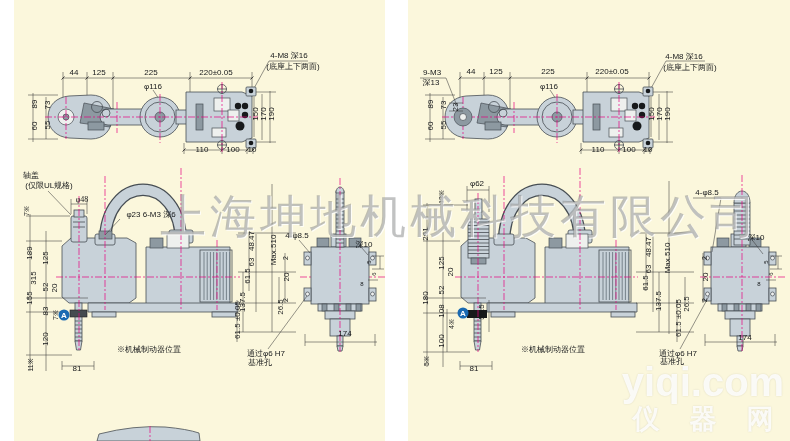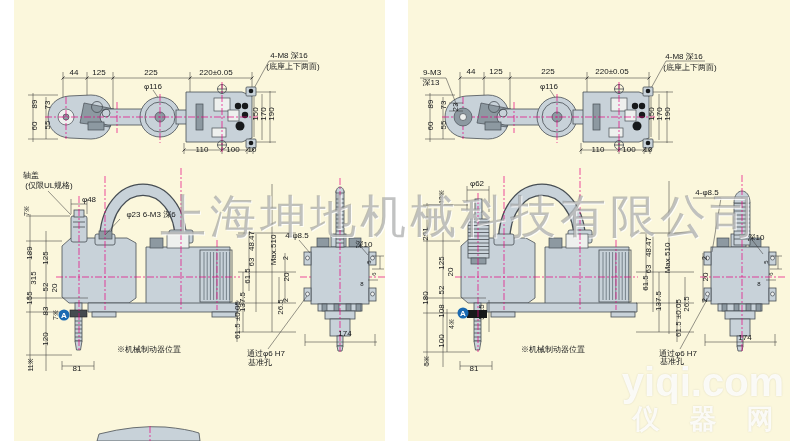--- a/index.html
+++ b/index.html
@@ -220,21 +220,21 @@
     <span class="lbl dim" style="left: 35px; top: 126px; transform: translate(-50%, -50%) rotate(-90deg);">60</span>
     <span class="lbl dim" style="left: 48px; top: 125px; transform: translate(-50%, -50%) rotate(-90deg);">55</span>
     <span class="lbl dim" style="left: 256px; top: 114px; transform: translate(-50%, -50%) rotate(-90deg);">150</span>
     <span class="lbl dim" style="left: 264px; top: 114px; transform: translate(-50%, -50%) rotate(-90deg);">170</span>
     <span class="lbl dim" style="left: 272px; top: 114px; transform: translate(-50%, -50%) rotate(-90deg);">190</span>
     <span class="lbl dim" style="left: 202px; top: 150px; transform: translate(-50%, -50%);">110</span>
     <span class="lbl dim" style="left: 233px; top: 150px; transform: translate(-50%, -50%);">100</span>
     <span class="lbl dim" style="left: 252px; top: 150px; transform: translate(-50%, -50%);">10</span>
     <span class="lbl note" style="left: 31px; top: 176px; transform: translate(-50%, -50%);">轴盖</span>
     <span class="lbl note" style="left: 49px; top: 186px; transform: translate(-50%, -50%);">(仅限UL规格)</span>
-    <span class="lbl dim" style="left: 89px; top: 200px; transform: translate(-50%, -50%);">φ48</span>
+    <span class="lbl dim" style="left: 82px; top: 200px; transform: translate(-50%, -50%); font-family: Liberation Serif, serif;">φ48</span>
     <span class="lbl dim" style="left: 26px; top: 211px; font-size: 7px; transform: translate(-50%, -50%) rotate(-90deg);">7※</span>
     <span class="lbl dim" style="left: 151px; top: 215px; transform: translate(-50%, -50%);">φ23 6-M3 深6</span>
     <span class="lbl dim" style="left: 30px; top: 253px; transform: translate(-50%, -50%) rotate(-90deg);">189</span>
     <span class="lbl dim" style="left: 46px; top: 258px; transform: translate(-50%, -50%) rotate(-90deg);">125</span>
     <span class="lbl dim" style="left: 34px; top: 278px; transform: translate(-50%, -50%) rotate(-90deg);">315</span>
     <span class="lbl dim" style="left: 30px; top: 298px; transform: translate(-50%, -50%) rotate(-90deg);">155</span>
     <span class="lbl dim" style="left: 46px; top: 287px; transform: translate(-50%, -50%) rotate(-90deg);">52</span>
     <span class="lbl dim" style="left: 55px; top: 288px; transform: translate(-50%, -50%) rotate(-90deg);">20</span>
     <span class="lbl dim" style="left: 46px; top: 311px; transform: translate(-50%, -50%) rotate(-90deg);">83</span>
     <span class="lbl dim" style="left: 55px; top: 315px; font-size: 7px; transform: translate(-50%, -50%) rotate(-90deg);">7※</span>

